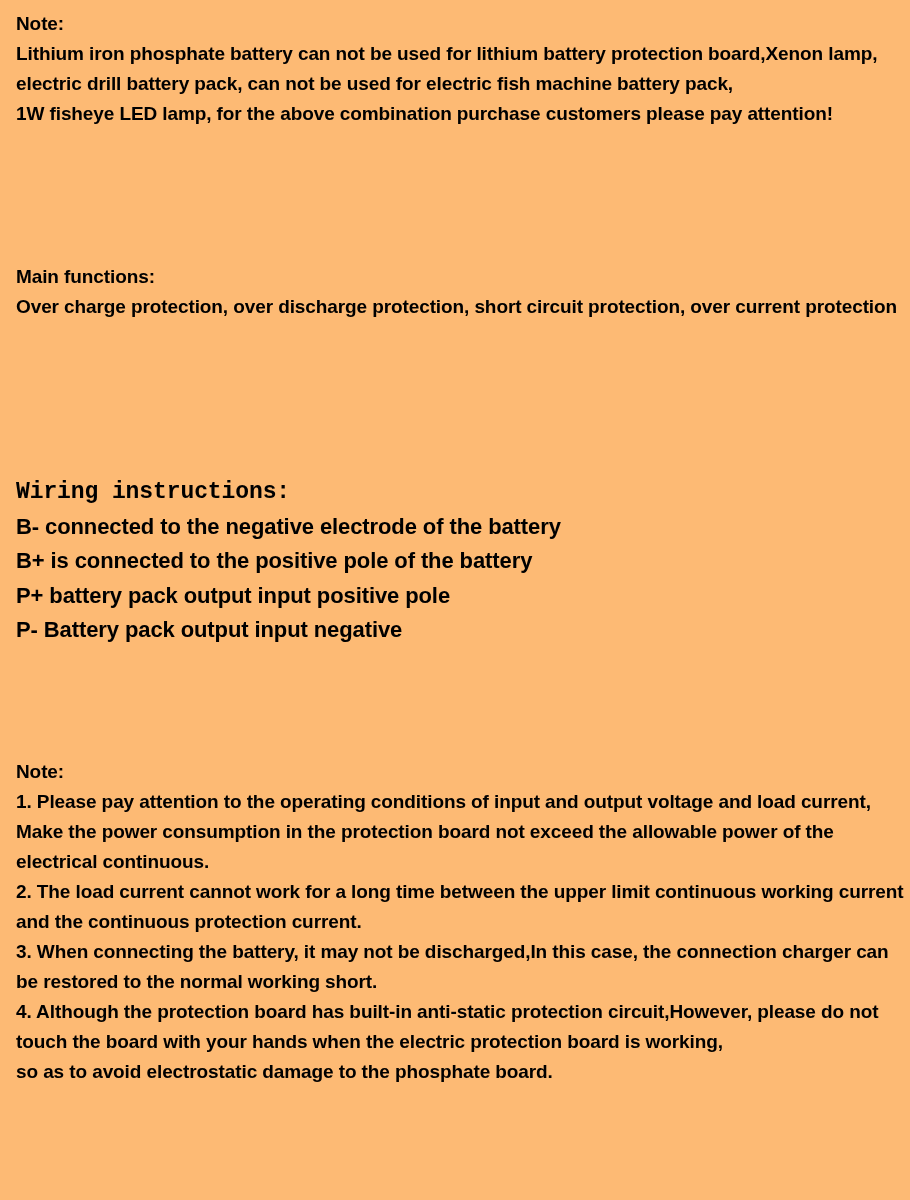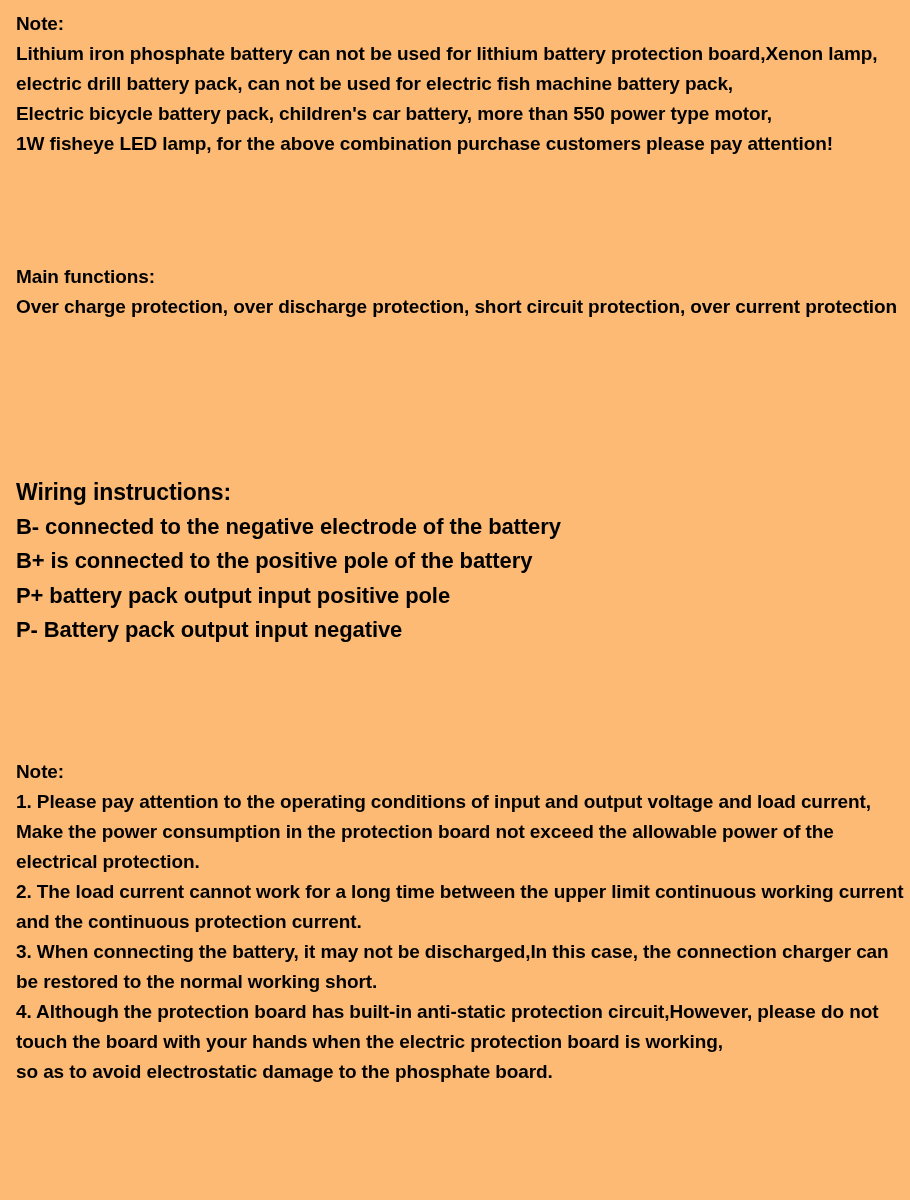--- a/index.html
+++ b/index.html
@@ -27,55 +27,54 @@
     font-size: 19px;
     line-height: 30px;
   }
   .s1 { top: 9px; }
   .s2 { top: 262px; }
   .s3 {
     top: 475px;
     font-size: 22px;
     line-height: 34.5px;
   }
-  .s3 .heading { font-size: 23px; }
+  .s3 .heading { font-size: 23px; font-family: Liberation Mono, monospace; }
   .s4 { top: 757px; }
   .line { letter-spacing: -0.1px; }
 </style>
 </head>
 <body>
 
 <div class="page">
 
   <section class="block fs-body s1">
     <div class="line heading">Note:</div>
     <div class="line">Lithium iron phosphate battery can not be used for lithium battery protection board,Xenon lamp,</div>
     <div class="line">electric drill battery pack, can not be used for electric fish machine battery pack,</div>
-    <div class="line">Electric bicycle battery pack, children's car battery, more than 550 power type motor,</div>
     <div class="line">1W fisheye LED lamp, for the above combination purchase customers please pay attention!</div>
   </section>
 
   <section class="block fs-body s2">
     <div class="line heading">Main functions:</div>
     <div class="line">Over charge protection, over discharge protection, short circuit protection, over current protection</div>
   </section>
 
   <section class="block s3">
     <div class="line heading">Wiring instructions:</div>
     <div class="line">B- connected to the negative electrode of the battery</div>
     <div class="line">B+ is connected to the positive pole of the battery</div>
     <div class="line">P+ battery pack output input positive pole</div>
     <div class="line">P- Battery pack output input negative</div>
   </section>
 
   <section class="block fs-body s4">
     <div class="line heading">Note:</div>
     <div class="line">1. Please pay attention to the operating conditions of input and output voltage and load current,</div>
     <div class="line">Make the power consumption in the protection board not exceed the allowable power of the</div>
-    <div class="line">electrical protection.</div>
+    <div class="line">electrical continuous.</div>
     <div class="line">2. The load current cannot work for a long time between the upper limit continuous working current</div>
     <div class="line">and the continuous protection current.</div>
     <div class="line">3. When connecting the battery, it may not be discharged,In this case, the connection charger can</div>
     <div class="line">be restored to the normal working short.</div>
     <div class="line">4. Although the protection board has built-in anti-static protection circuit,However, please do not</div>
     <div class="line">touch the board with your hands when the electric protection board is working,</div>
     <div class="line">so as to avoid electrostatic damage to the phosphate board.</div>
   </section>
 
 </div>

